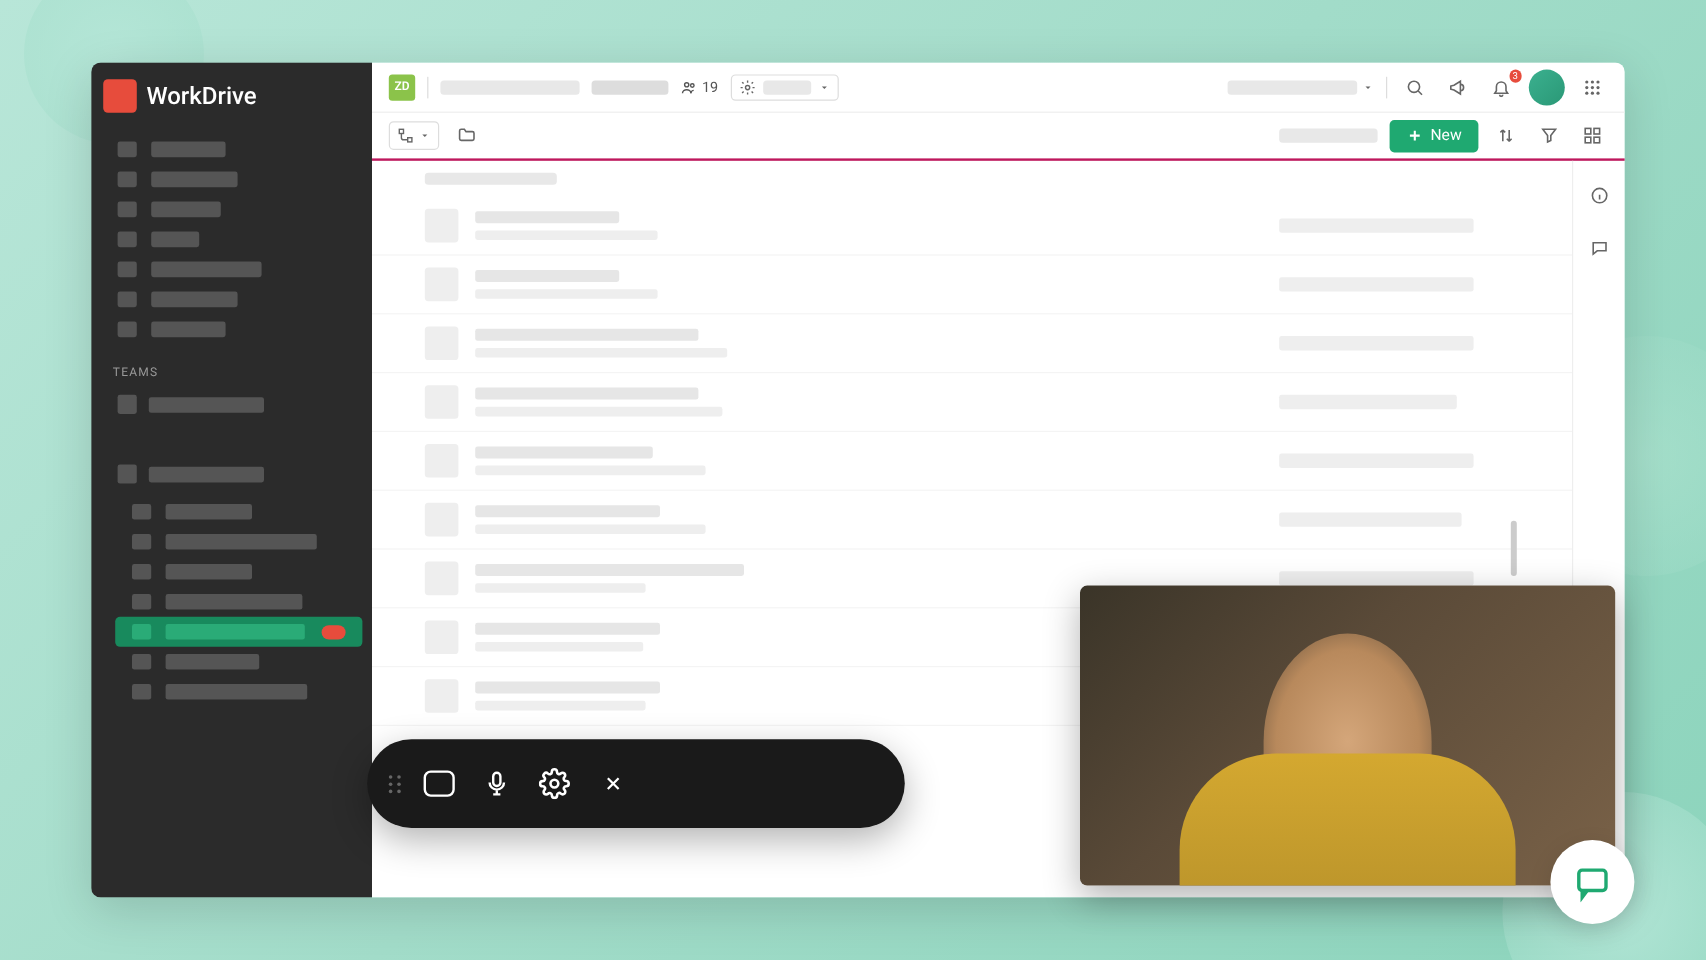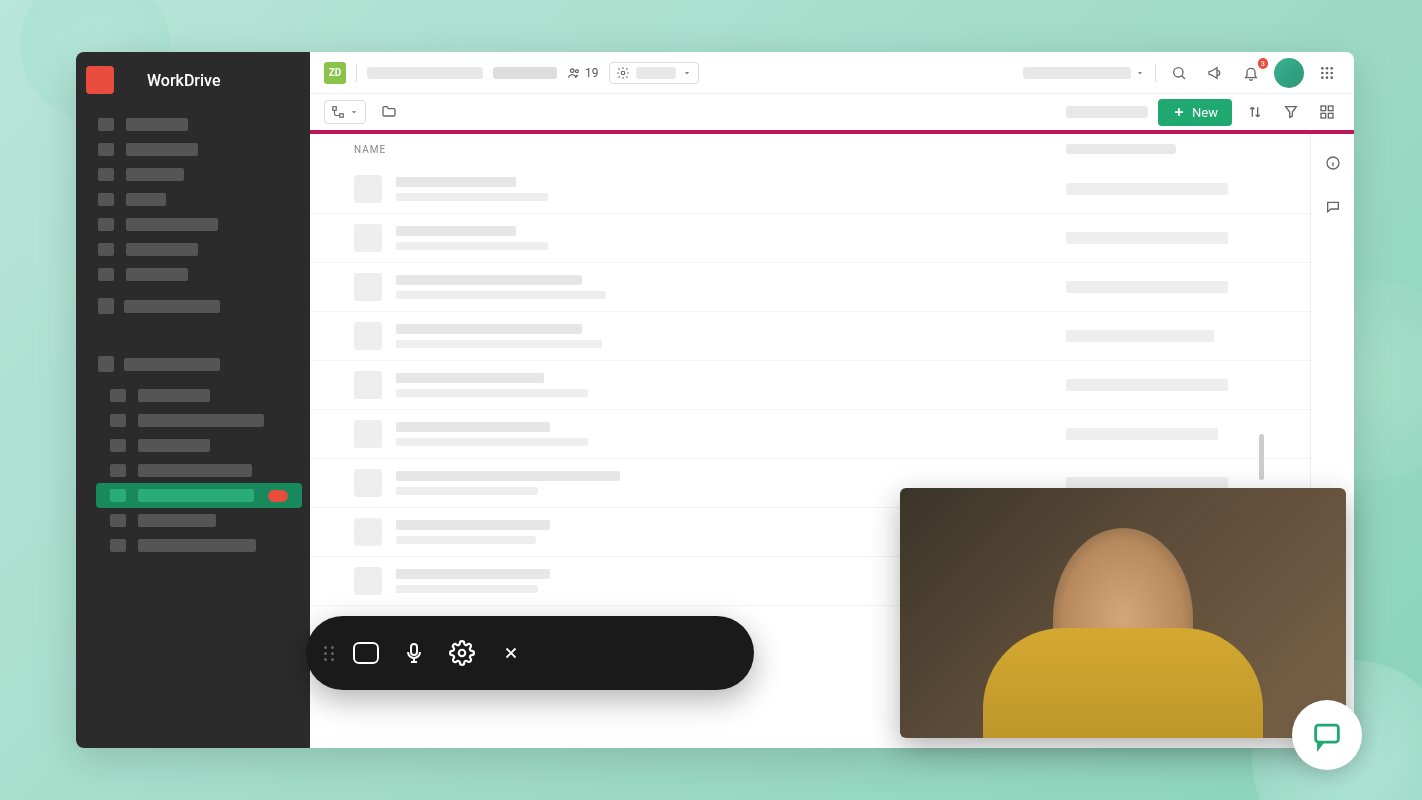--- a/index.html
+++ b/index.html
@@ -55,23 +55,22 @@
       padding: 6px 10px 14px 10px;
       gap: 8px;
     }
     .logo-square {
       width: 28px; height: 28px;
       background: #e74c3c;
       border-radius: 4px;
     }
     .brand-name {
       color: #fff;
-      font-size: 16px;
+      font-size: 20px;
       font-weight: 500;
-      margin-left: 25px;
     }
     .side-nav { padding: 4px 8px; }
     .nav-skel {
       display: flex;
       align-items: center;
       gap: 12px;
       padding: 6px 14px;
       border-radius: 4px;
     }
     .nav-skel.active { background: #188a5d; }
@@ -187,21 +186,21 @@
     .avatar {
       width: 30px; height: 30px;
       border-radius: 50%;
       background: linear-gradient(135deg, #3bb08f, #2a9876);
     }
     .toolbar2 {
       height: 40px;
       display: flex;
       align-items: center;
       padding: 0 14px;
-      border-bottom: 4px solid #be185d;
+      border-bottom: 2px solid #be185d;
       gap: 10px;
     }
     .tree-btn {
       display: flex;
       align-items: center;
       border: 1px solid #ddd;
       border-radius: 4px;
       padding: 4px 6px;
       gap: 4px;
     }
@@ -397,20 +396,21 @@
       <div class="nav-skel">
           <div class="ic"></div>
           <div class="lbl" style="width:72px"></div>
         </div>
       <div class="nav-skel">
           <div class="ic"></div>
           <div class="lbl" style="width:62px"></div>
         </div>
     </div>
 
+    <div class="teams-label">TEAMS</div>
 
     <div class="team-item">
         <div class="sq"></div>
         <div class="tl" style="width:96px"></div>
       </div>
 
     <div style="height:28px"></div>
 
     <div class="team-item">
         <div class="sq"></div>
@@ -561,21 +561,20 @@
             <rect x="14" y="3" width="7" height="7"></rect>
             <rect x="3" y="14" width="7" height="7"></rect>
             <rect x="14" y="14" width="7" height="7"></rect>
           </svg>
       </div>
     </div>
 
     <div class="content-area">
       <div class="file-list">
         <div class="list-header">
-          <div class="name-col">NAME</div>
           <div class="meta-col">
               <div class="skel-pill" style="width:110px;height:10px"></div>
             </div>
         </div>
 
         <div class="file-row">
           <div class="file-ic"></div>
           <div class="file-text">
               <div class="ft-line1" style="width:120px"></div>
               <div class="ft-line2" style="width:152px"></div>

